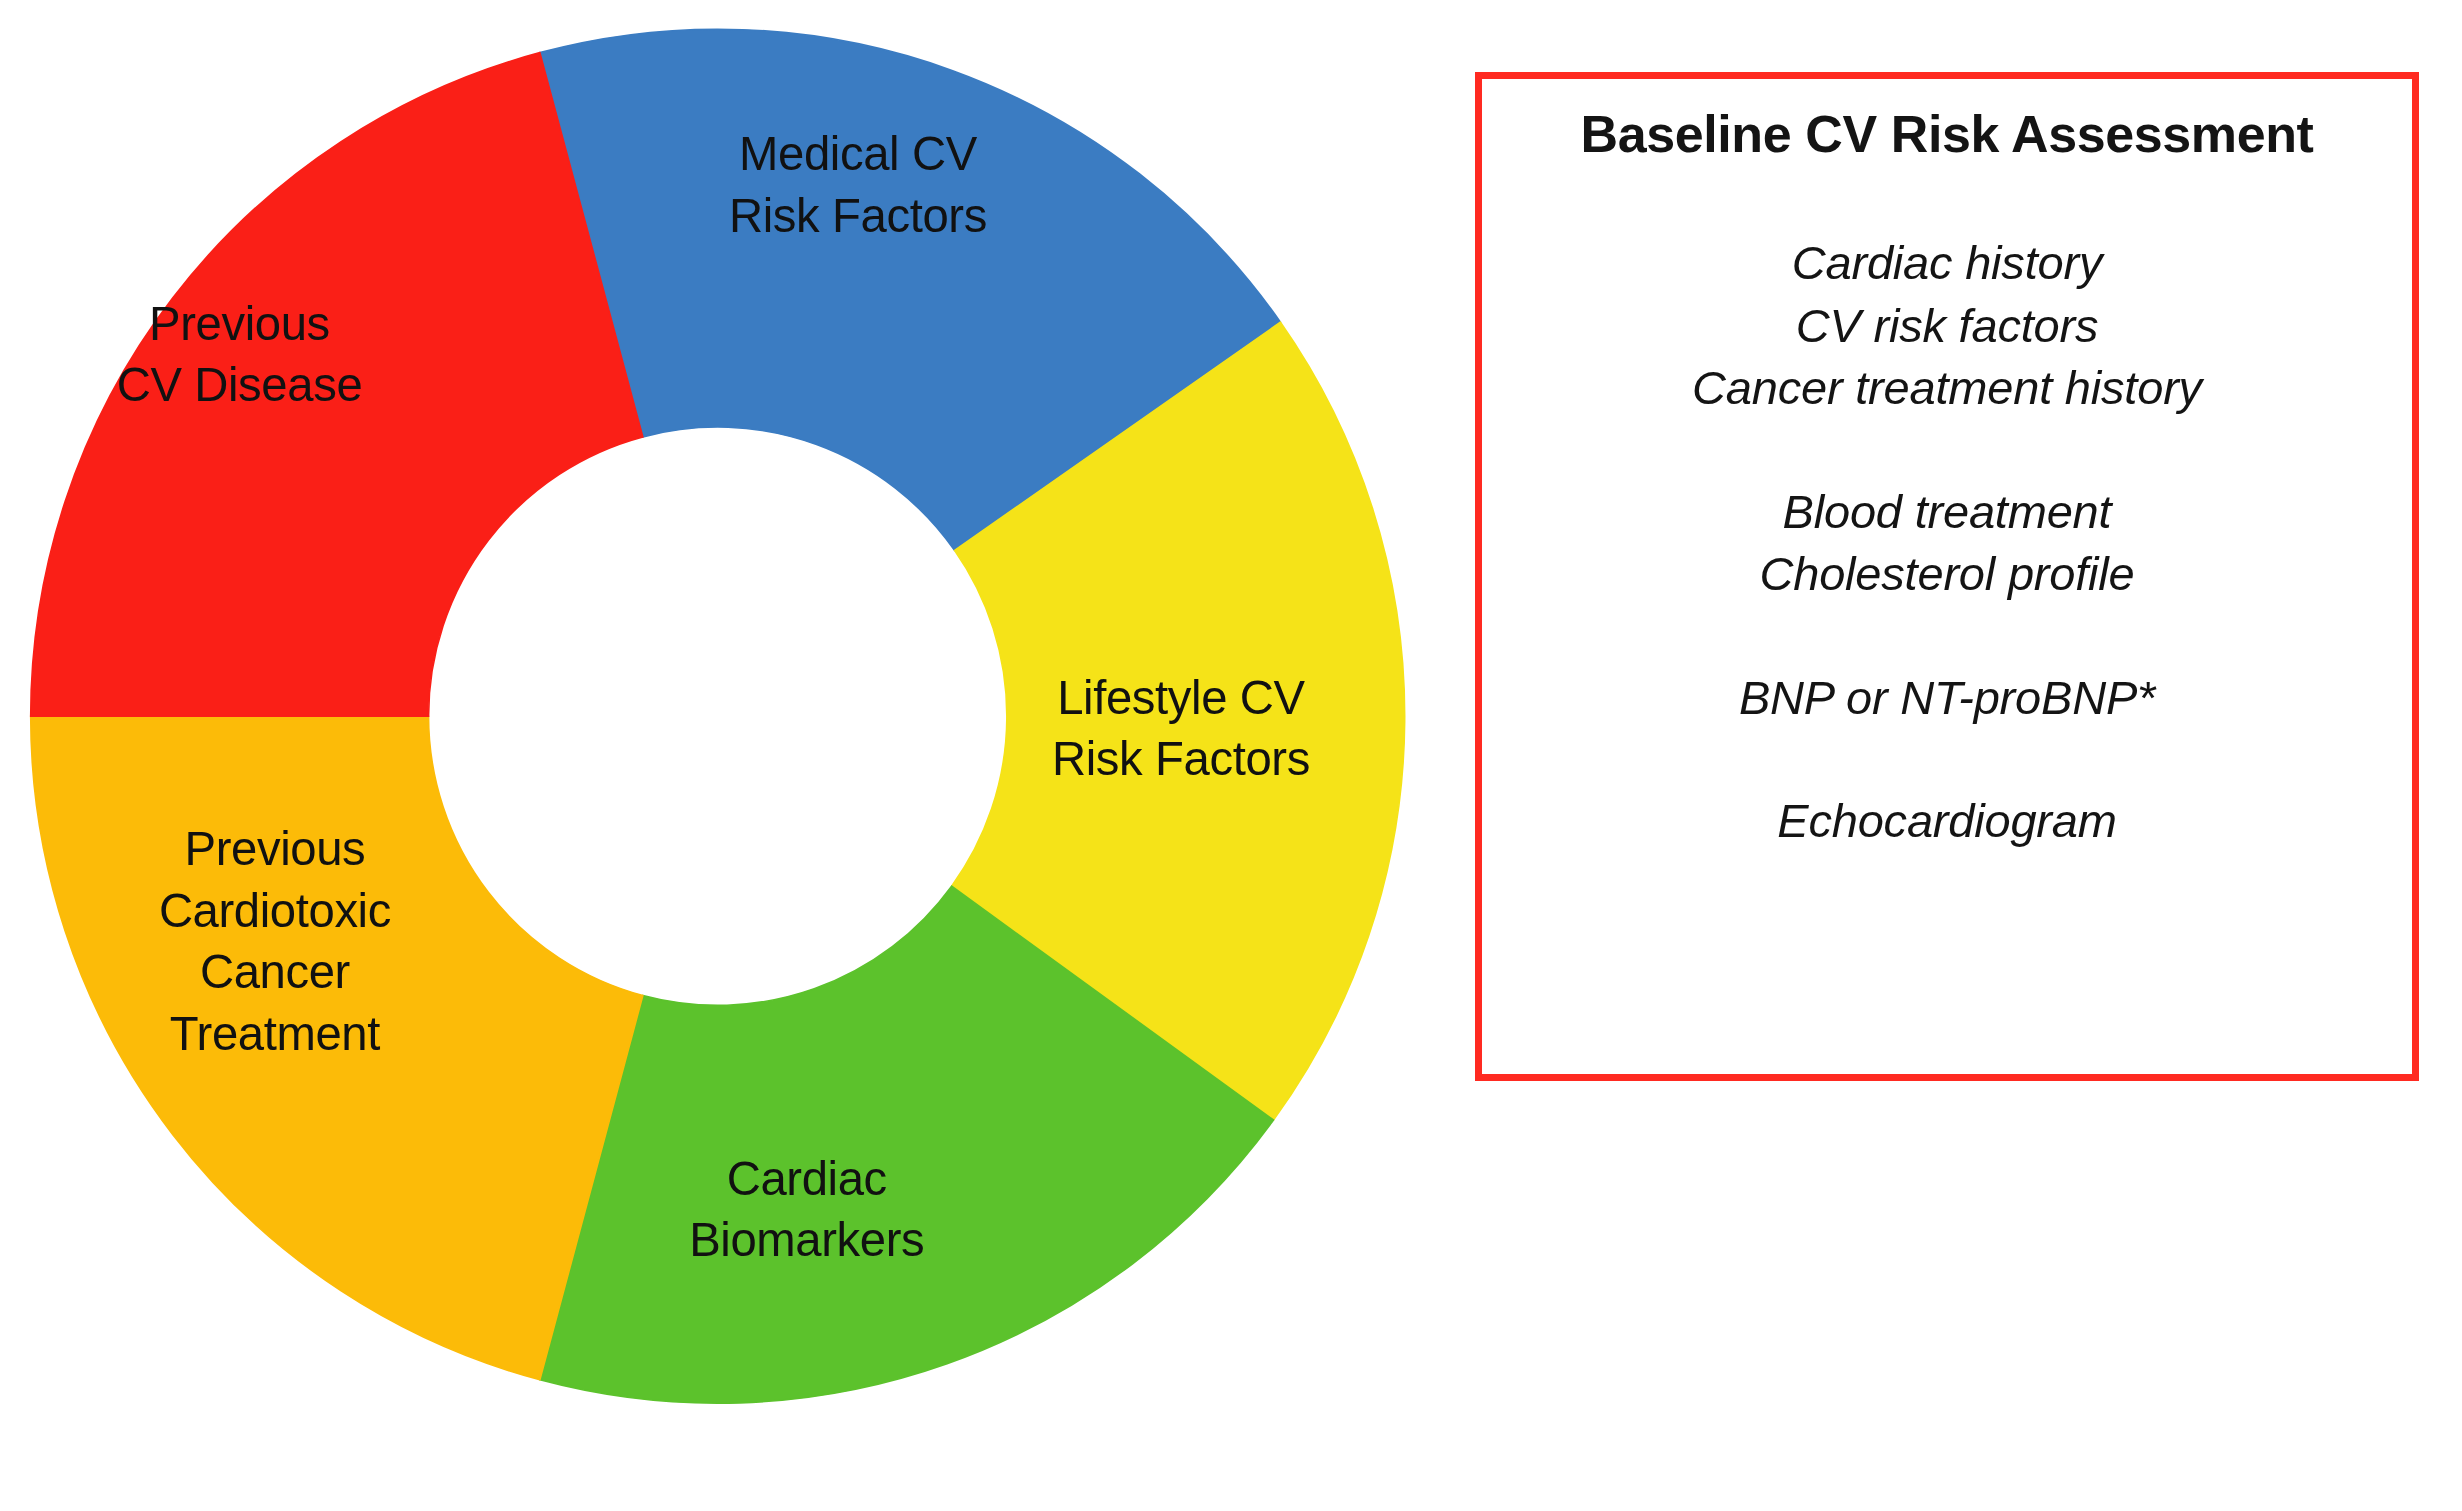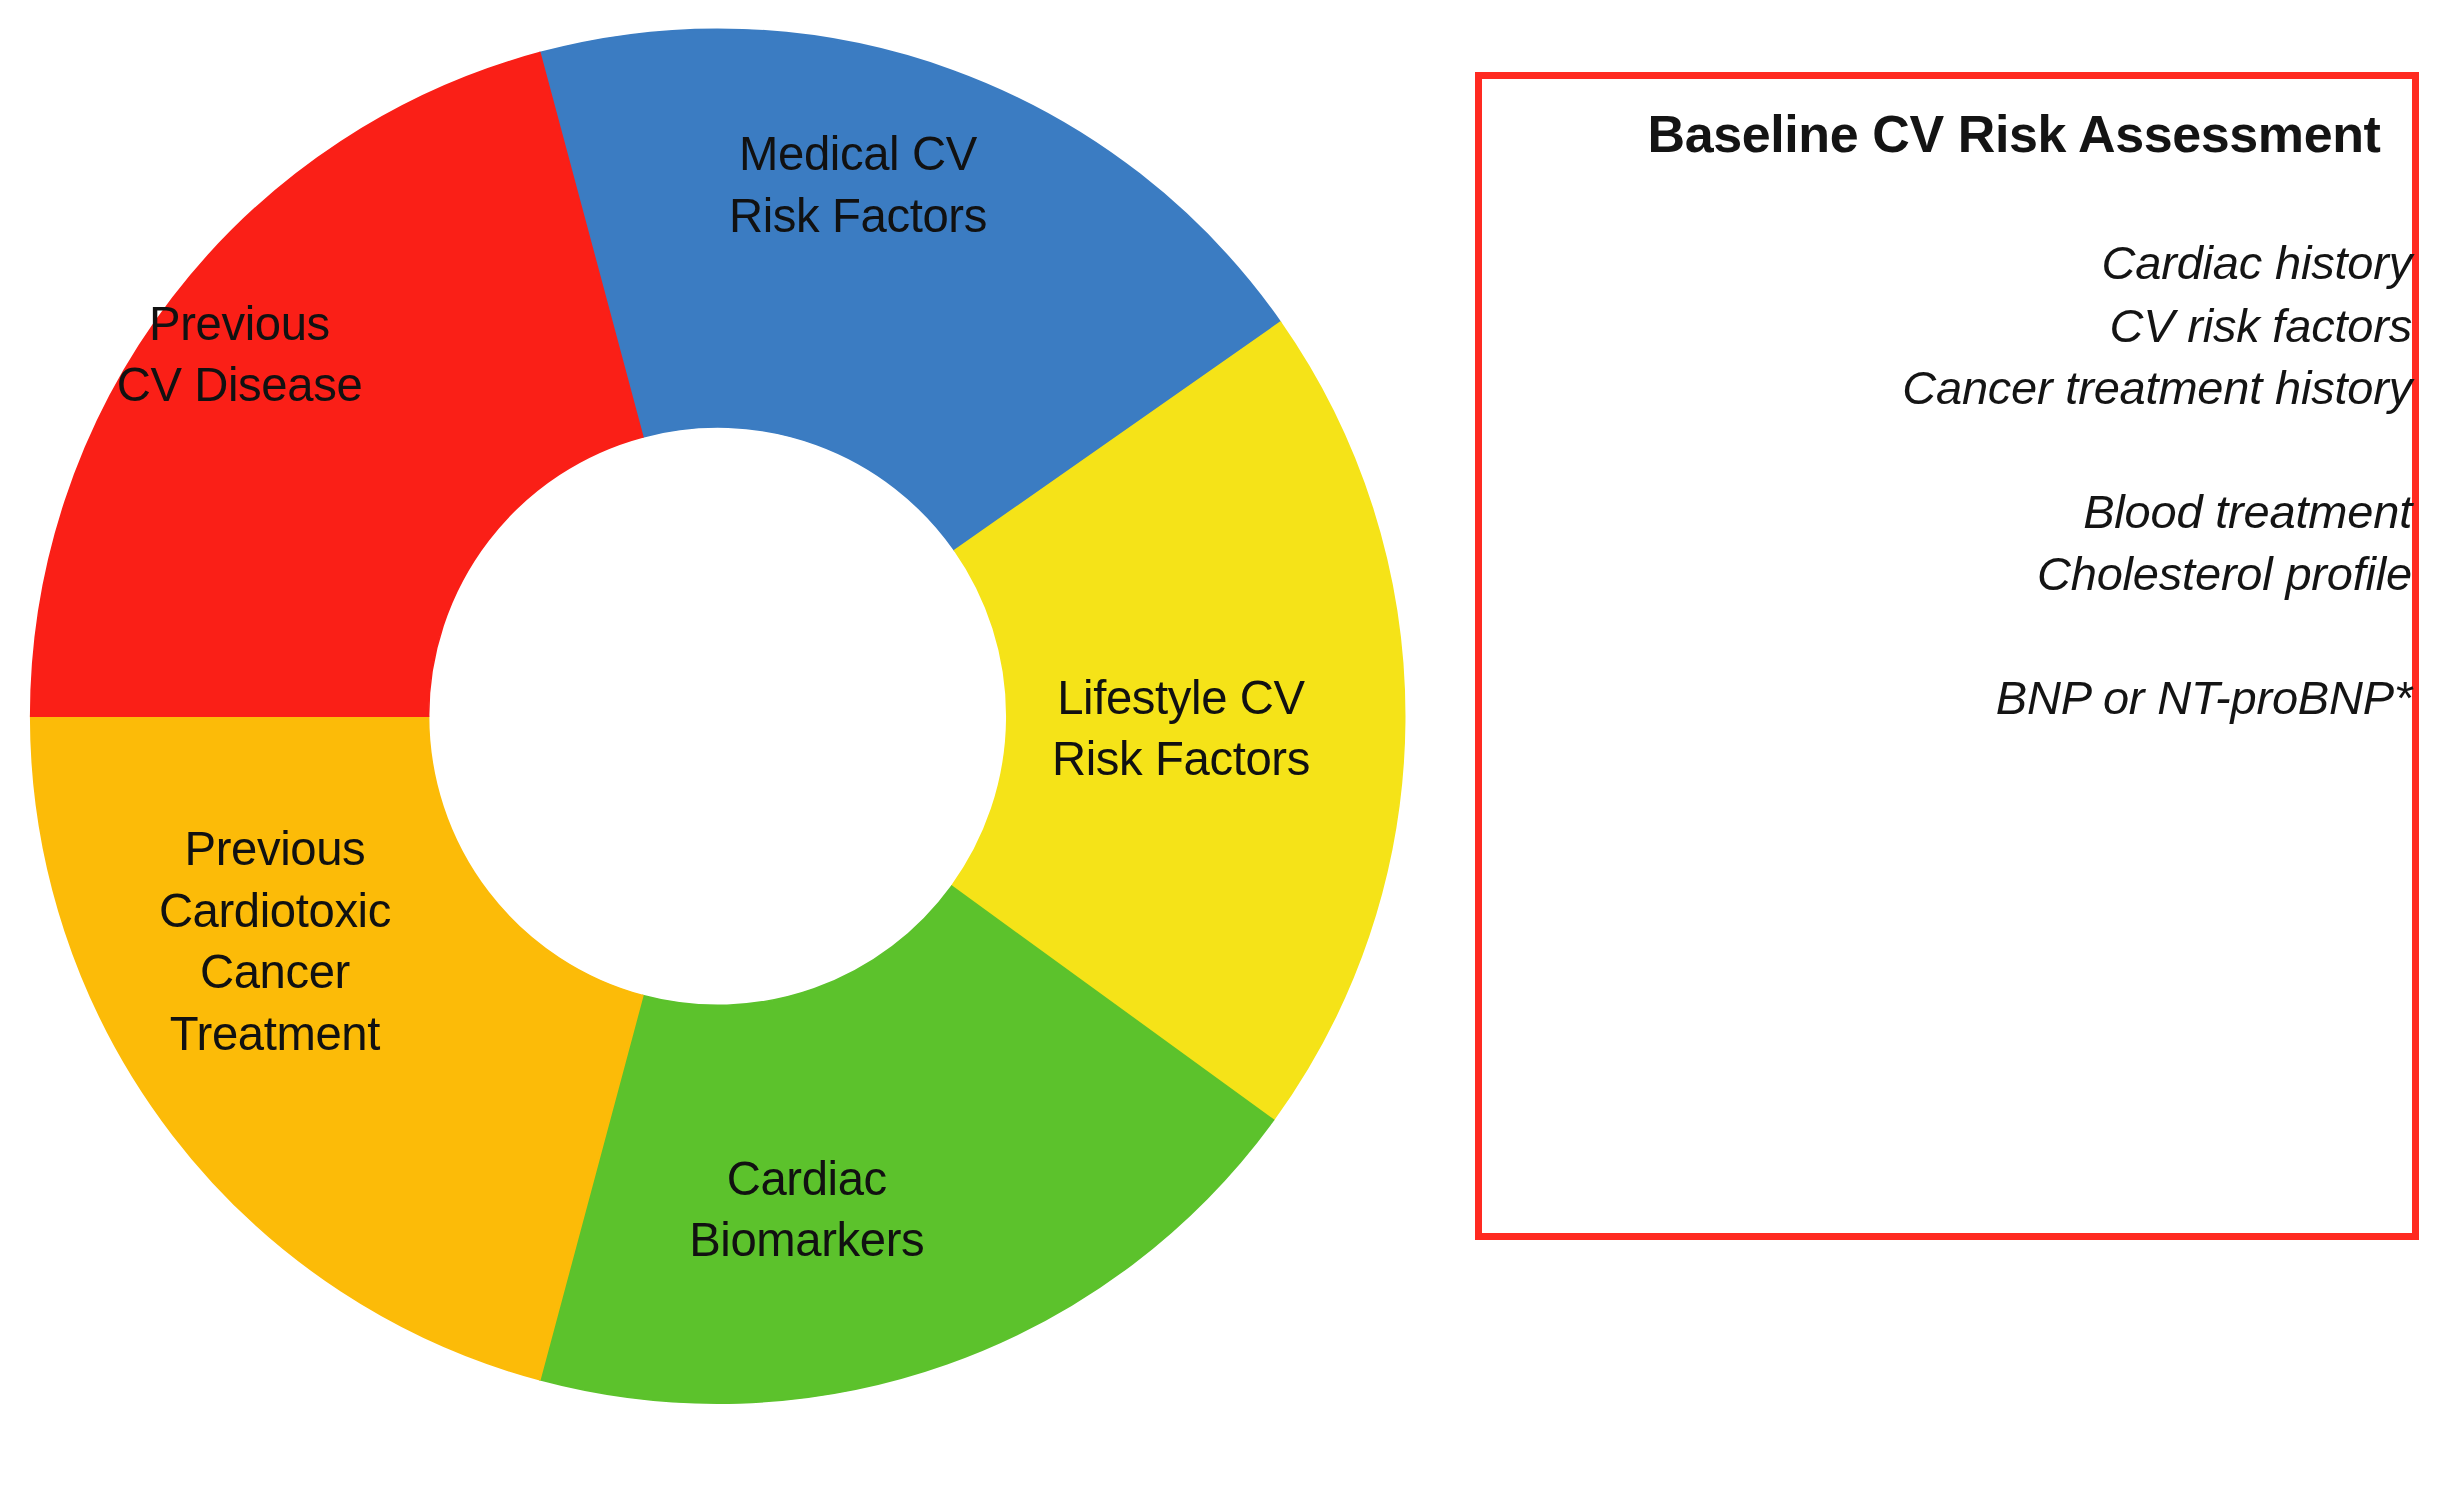--- a/index.html
+++ b/index.html
@@ -38,25 +38,25 @@
     dominant-baseline: middle;
     letter-spacing: -0.5px;
   }
 
   
   #checklist-box {
     position: absolute;
     left: 1475px;
     top: 72px;
     width: 944px;
-    height: 1168px;
+    height: 1009px;
     border: 7px solid #ff2a21;
     background: #ffffff;
     box-sizing: border-box;
-    text-align: right;
+    text-align: center;
   }
   #checklist-title {
     margin-top: 23.6px;
     font-family: "Liberation Sans", sans-serif;
     font-weight: bold;
     font-size: 52px;
     line-height: 1.22;
     color: #141414;
     letter-spacing: -0.4px;
     padding: 0 31.5px;
@@ -105,15 +105,18 @@
         <div class="checklist-item">CV risk factors</div>
         <div class="checklist-item">Cancer treatment history</div>
       </div>
       <div class="checklist-group">
         <div class="checklist-item">Blood treatment</div>
         <div class="checklist-item">Cholesterol profile</div>
       </div>
       <div class="checklist-group">
         <div class="checklist-item">BNP or NT-proBNP*</div>
       </div>
+      <div class="checklist-group">
+        <div class="checklist-item">Echocardiogram</div>
+      </div>
     </div>
 </div>
 
 
 </body></html>

